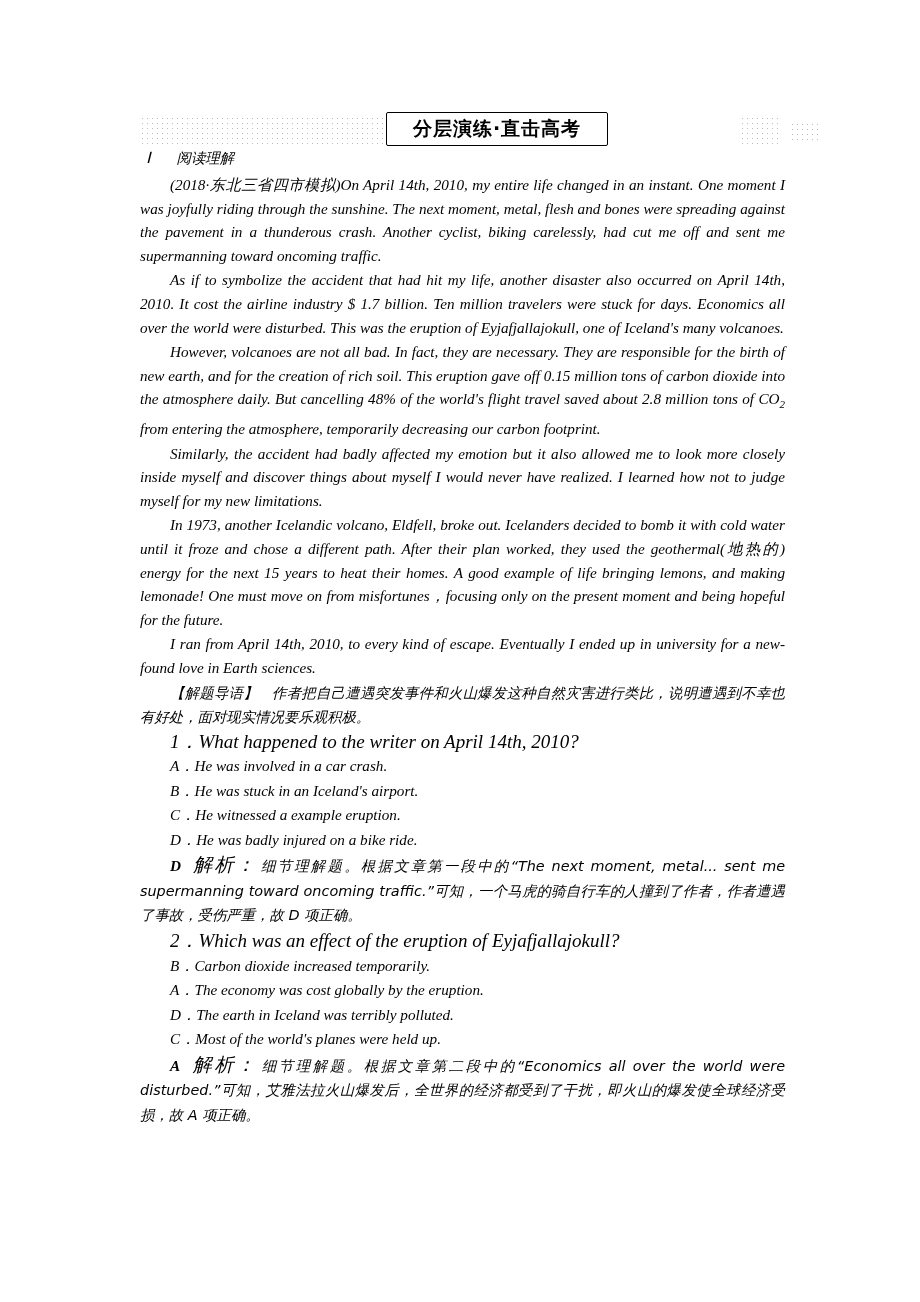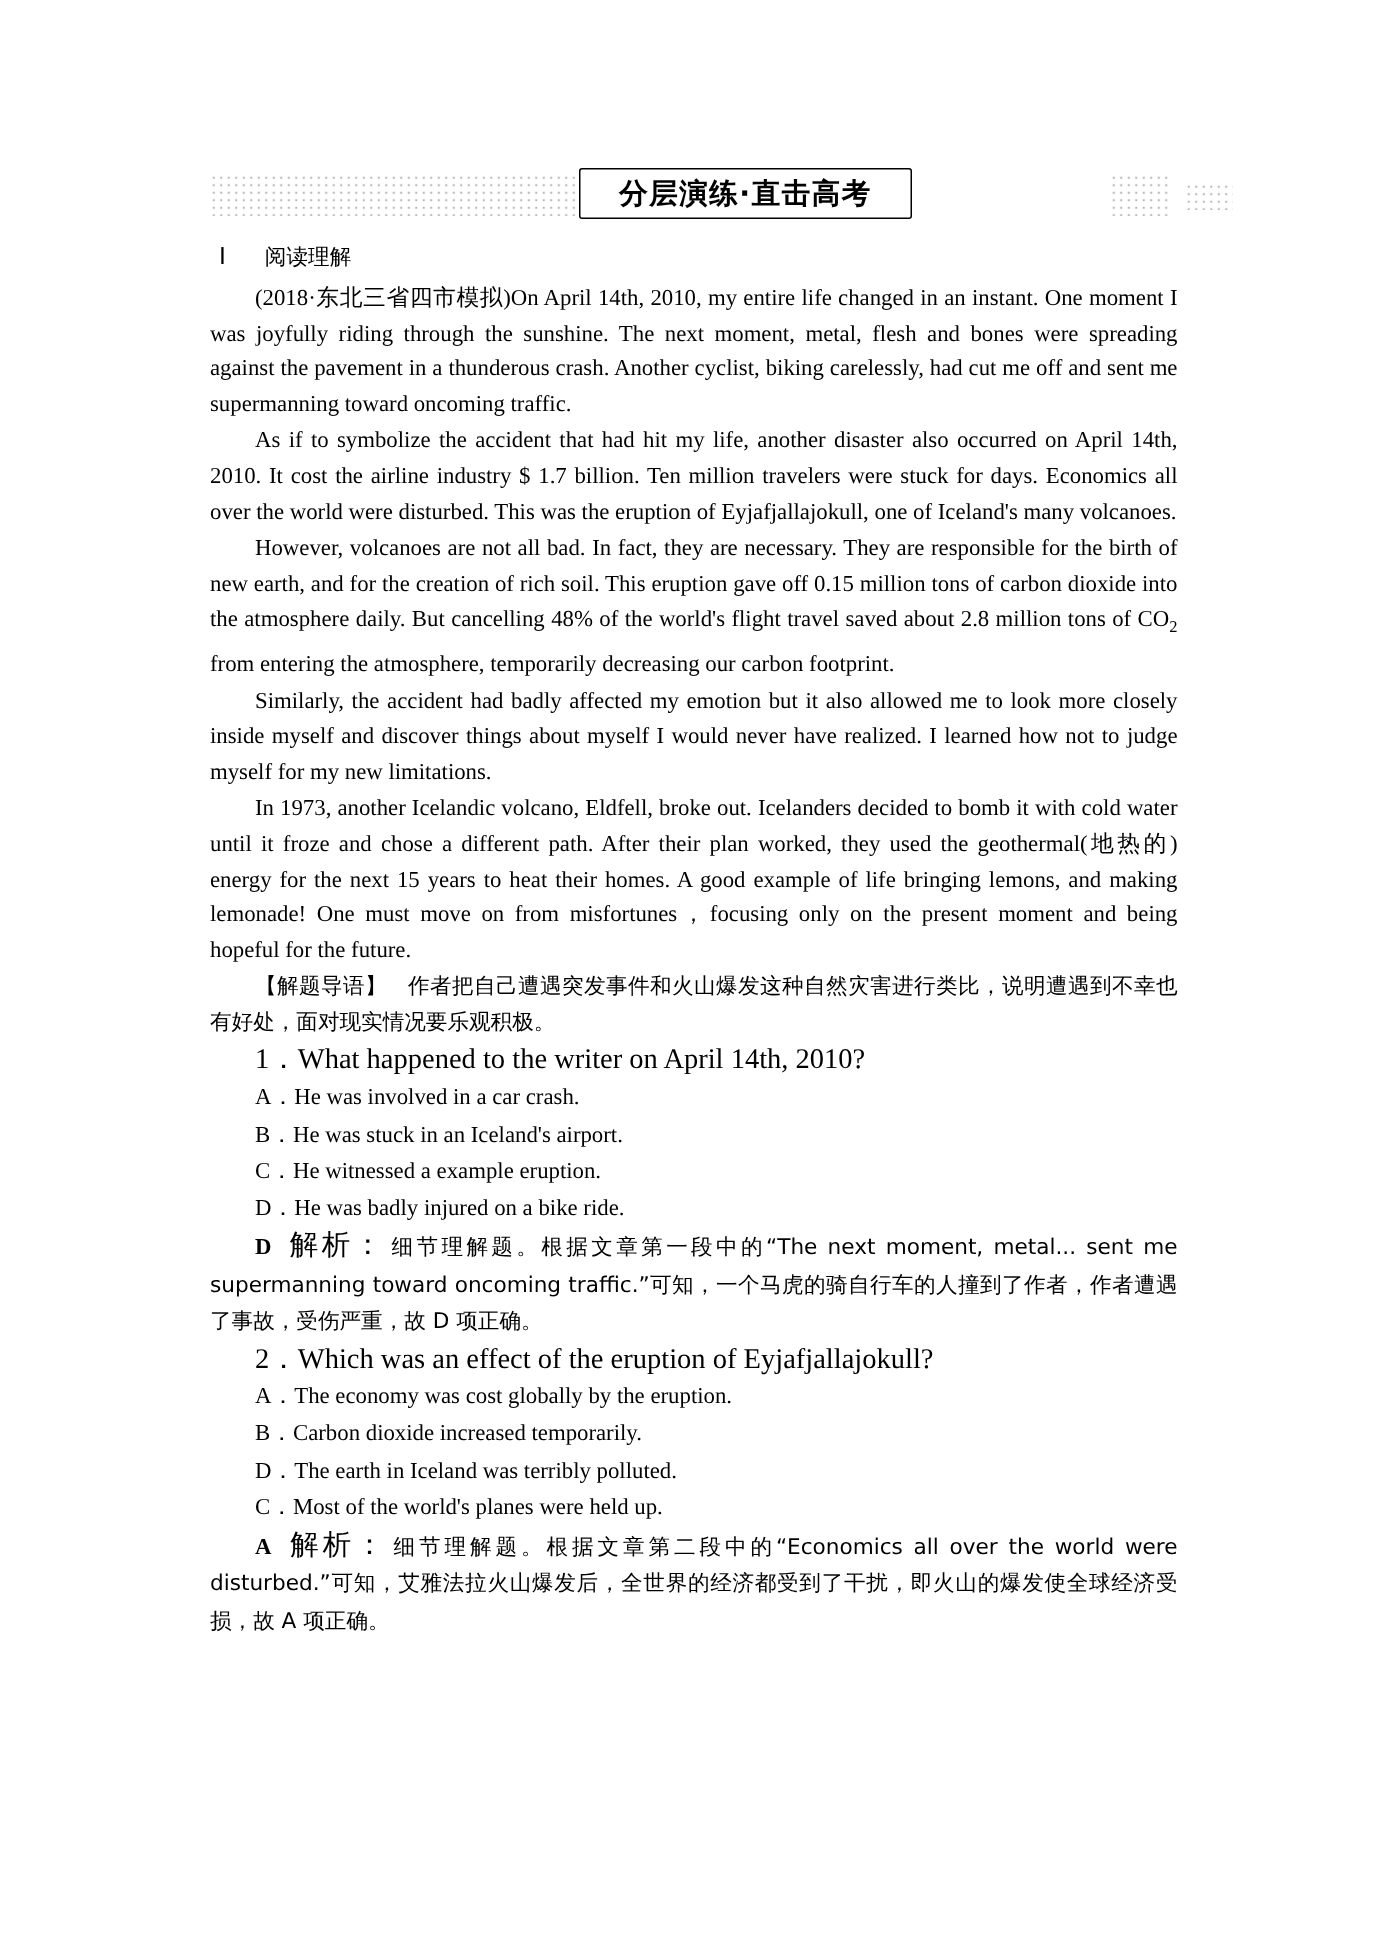--- a/index.html
+++ b/index.html
@@ -84,22 +84,23 @@
     top: 122px;
     width: 32px;
     height: 18px;
     background-image: radial-gradient(#b9b9b9 0.9px, transparent 1px);
     background-size: 5px 5px;
   }
   
   .content {
     position: absolute;
     left: 140px;
-    top: 159px;
+    top: 145px;
     width: 645px;
+    font-style: italic;
   }
   p {
     margin: 0 0 1px 0;
     font-size: 15.2px;
     line-height: 23.6px;
     text-align: justify;
     text-justify: inter-ideograph;
   }
   .sec-head {
     font-size: 15.5px;
@@ -169,31 +170,32 @@
 
     <p class="sec-head">
       <span class="roman">Ⅰ</span><span class="cn">阅读理解</span>
     </p>
 
     <p class="indent">(2018·东北三省四市模拟)On April 14th, 2010, my entire life changed in an instant. One moment I was joyfully riding through the sunshine. The next moment, metal, flesh and bones were spreading against the pavement in a thunderous crash. Another cyclist, biking carelessly, had cut me off and sent me supermanning toward oncoming traffic.</p>
     <p class="indent">As if to symbolize the accident that had hit my life, another disaster also occurred on April 14th, 2010. It cost the airline industry $ 1.7 billion. Ten million travelers were stuck for days. Economics all over the world were disturbed. This was the eruption of Eyjafjallajokull, one of Iceland's many volcanoes.</p>
     <p class="indent"><span>However, volcanoes are not all bad. In fact, they are necessary. They are responsible for the birth of new earth, and for the creation of rich soil. This eruption gave off 0.15 million tons of carbon dioxide into the atmosphere daily. But cancelling 48% of the world's flight travel saved about 2.8 million tons of CO</span><span class="sub">2</span><span> from entering the atmosphere, temporarily decreasing our carbon footprint.</span></p>
     <p class="indent">Similarly, the accident had badly affected my emotion but it also allowed me to look more closely inside myself and discover things about myself I would never have realized. I learned how not to judge myself for my new limitations.</p>
     <p class="indent">In 1973, another Icelandic volcano, Eldfell, broke out. Icelanders decided to bomb it with cold water until it froze and chose a different path. After their plan worked, they used the geothermal(地热的) energy for the next 15 years to heat their homes. A good example of life bringing lemons, and making lemonade! One must move on from misfortunes，focusing only on the present moment and being hopeful for the future.</p>
+    <p class="indent">I ran from April 14th, 2010, to every kind of escape. Eventually I ended up in university for a new-found love in Earth sciences.</p>
 
     <p class="guide"><span class="cn">【解题导语】</span><span class="cn" style="margin-left:14px;">作者把自己遭遇突发事件和火山爆发这种自然灾害进行类比，说明遭遇到不幸也有好处，面对现实情况要乐观积极。</span></p>
 
     <p class="q">1．What happened to the writer on April 14th, 2010?</p>
     <p class="opt">A．He was involved in a car crash.</p>
     <p class="opt">B．He was stuck in an Iceland's airport.</p>
     <p class="opt">C．He witnessed a example eruption.</p>
     <p class="opt">D．He was badly injured on a bike ride.</p>
     <p class="analysis"><span class="ans-letter">D</span><span class="ans-label">解析：</span><span class="cn">细节理解题。根据文章第一段中的“The next moment, metal... sent me supermanning toward oncoming traffic.”可知，一个马虎的骑自行车的人撞到了作者，作者遭遇了事故，受伤严重，故 D 项正确。</span></p>
 
     <p class="q">2．Which was an effect of the eruption of Eyjafjallajokull?</p>
+    <p class="opt">B．Carbon dioxide increased temporarily.</p>
     <p class="opt">A．The economy was cost globally by the eruption.</p>
-    <p class="opt">B．Carbon dioxide increased temporarily.</p>
     <p class="opt">D．The earth in Iceland was terribly polluted.</p>
     <p class="opt">C．Most of the world's planes were held up.</p>
     <p class="analysis"><span class="ans-letter">A</span><span class="ans-label">解析：</span><span class="cn">细节理解题。根据文章第二段中的“Economics all over the world were disturbed.”可知，艾雅法拉火山爆发后，全世界的经济都受到了干扰，即火山的爆发使全球经济受损，故 A 项正确。</span></p>
 
   </div>
 </div>
 
 </body></html>

